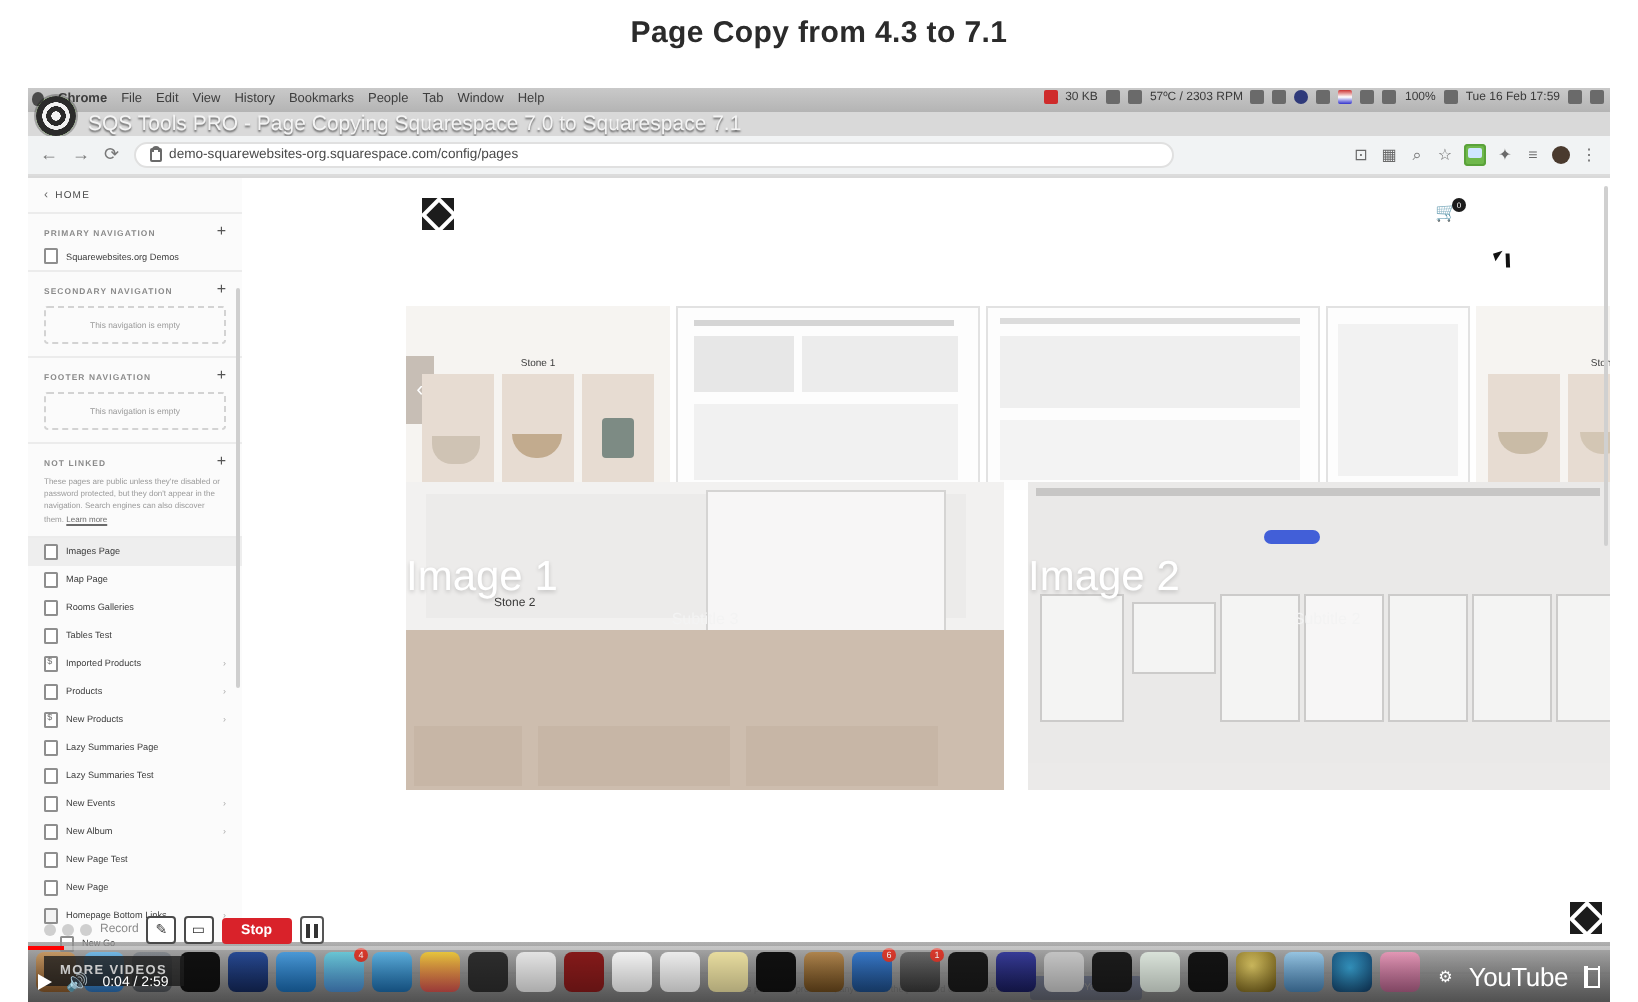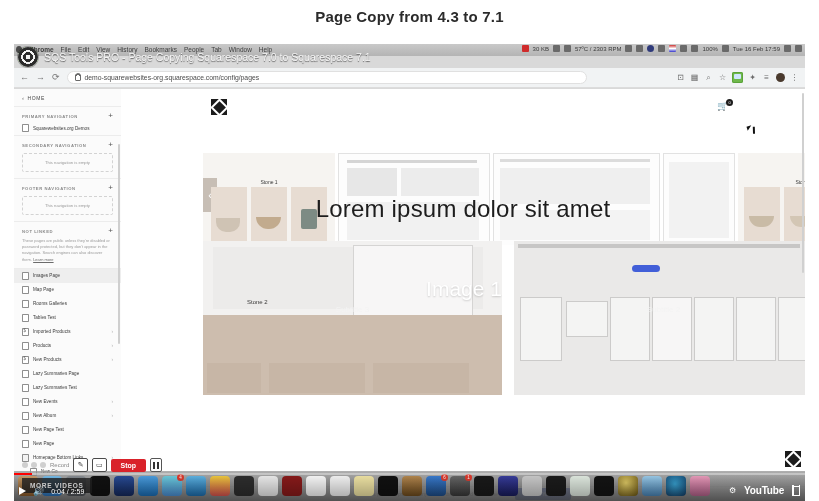--- a/index.html
+++ b/index.html
@@ -33,21 +33,21 @@
   .mb-right{position:absolute;right:3px;top:1px;display:flex;gap:4px;align-items:center;font-size:6px;}
   .mb-ico{width:7px;height:7px;background:#6a6a6a;border-radius:1px;display:inline-block;}
   .mb-ico.red{background:#cf2b2b;}
   .mb-ico.blue{background:#2f3a7a;border-radius:50%;}
   .mb-ico.flag{background:linear-gradient(#c33,#fff 50%,#33c);}
   .mb-txt{color:#3a3a3a;white-space:nowrap;}
 
   
   .vid-title{
     position:absolute;left:0;top:2px;width:698px;height:22px;
-    display:flex;align-items:center;gap:6px;padding-left:4px;box-sizing:border-box;
+    display:flex;align-items:flex-end;gap:6px;padding-left:4px;box-sizing:border-box;
     pointer-events:none;
   }
   .sqs-logo{
     width:20px;height:20px;border-radius:50%;
     background:radial-gradient(circle at 50% 50%,#f2f2f2 0 16%,#2b2b2b 17% 34%,#f2f2f2 35% 48%,#2b2b2b 49% 70%,#7fbf5a 71% 100%);
     box-shadow:0 0 0 1px rgba(0,0,0,.25);flex:0 0 auto;
   }
   .vid-title-text{
     font-size:10.5px;color:#f4f4f4;font-weight:500;
     text-shadow:0 1px 1px rgba(0,0,0,.55);white-space:nowrap;
@@ -148,21 +148,21 @@
   
   .hero-h1{
     position:absolute;left:0;top:106px;width:684px;text-align:center;
     font-size:24px;color:#1d1d1d;font-weight:normal;letter-spacing:.2px;
   }
 
   
   .row-imgs{position:absolute;left:82px;top:152px;width:610px;height:154px;display:flex;gap:12px;}
   .big-img{position:relative;flex:1;background:#cdbdae;overflow:hidden;}
   .big-img .cap{
-    position:absolute;left:0;right:0;top:36px;text-align:right;color:#fff;
+    position:absolute;left:0;right:0;top:36px;text-align:left;color:#fff;
     font-size:21px;text-shadow:0 1px 2px rgba(0,0,0,.18);
   }
   .big-img .sub{
     position:absolute;left:0;right:0;top:64px;text-align:center;color:#f3f3f3;font-size:8px;
   }
   .inner-shot{
     position:absolute;left:0;top:0;right:0;bottom:0;background:#f4f4f4;opacity:.95;
   }
 
   
@@ -215,21 +215,21 @@
   .player{
     position:absolute;left:0;bottom:0;width:791px;height:30px;z-index:50;
     background:linear-gradient(rgba(0,0,0,0),rgba(0,0,0,.35));
   }
   .progress{position:absolute;left:0;top:2px;width:791px;height:2px;background:rgba(255,255,255,.35);}
   .progress i{display:block;height:2px;width:18px;background:#ff0000;}
   .pl-left{position:absolute;left:5px;bottom:5px;display:flex;align-items:center;gap:7px;color:#fff;font-size:7px;}
   .pl-right{position:absolute;right:5px;bottom:5px;display:flex;align-items:center;gap:8px;color:#fff;font-size:7px;}
   .play-tri{width:0;height:0;border-left:7px solid #fff;border-top:4.5px solid transparent;border-bottom:4.5px solid transparent;}
   .vol{font-size:9px;}
-  .yt-logo{font-weight:bold;font-size:10px;letter-spacing:-.2px;}
+  .yt-logo{font-weight:normal;font-size:13px;letter-spacing:-.2px;}
   .fs-ico{width:8px;height:8px;border:1.5px solid #fff;border-left:0;border-right:0;position:relative;}
   .fs-ico:before,.fs-ico:after{content:"";position:absolute;top:-1.5px;bottom:-1.5px;width:1.5px;background:#fff;}
   .fs-ico:before{left:0;}.fs-ico:after{right:0;}
   .gear{font-size:8px;}
   .sq-corner{
     position:absolute;right:4px;bottom:34px;width:16px;height:16px;background:#1c1c1c;
     display:flex;align-items:center;justify-content:center;z-index:48;
   }
   .sq-corner i{width:9px;height:9px;border:2px solid #fff;transform:rotate(45deg);}
 </style>
@@ -455,21 +455,20 @@
           <div style="position:absolute;left:6px;top:34px;width:36px;height:54px;background:#e7dcd2">
             <div style="position:absolute;left:5px;bottom:14px;width:25px;height:11px;background:#c9bba6;border-radius:0 0 13px 13px"></div>
           </div>
           <div style="position:absolute;left:46px;top:34px;width:36px;height:54px;background:#e7dcd2">
             <div style="position:absolute;left:6px;bottom:14px;width:23px;height:11px;background:#d3c6b4;border-radius:0 0 12px 12px"></div>
           </div>
 
         </div>
       </div>
 
-      <div class="hero-h1">Lorem ipsum dolor sit amet</div>
 
       <div class="row-imgs">
         <div class="big-img">
           <div class="inner-shot">
             <div class="ss-blk" style="left:10px;top:6px;width:270px;height:62px;opacity:.10"></div>
             <div style="position:absolute;left:150px;top:4px;width:118px;height:70px;background:#fafafa;border:1px solid #d6d6d6"></div>
             <div style="position:absolute;left:0;top:74px;right:0;bottom:0;background:#cdbdae"></div>
             <div style="position:absolute;left:4px;bottom:2px;width:54px;height:30px;background:#c7b6a6"></div>
             <div style="position:absolute;left:66px;bottom:2px;width:96px;height:30px;background:#c7b6a6"></div>
             <div style="position:absolute;left:170px;bottom:2px;width:96px;height:30px;background:#c7b6a6"></div>
@@ -483,20 +482,21 @@
             <div class="ss-dark" style="left:4px;top:3px;width:282px;height:4px;opacity:.18"></div>
             <div style="position:absolute;left:118px;top:24px;width:28px;height:7px;background:#3b5bdb;border-radius:4px"></div>
             <div style="position:absolute;left:6px;top:56px;width:40px;height:62px;background:#f7f7f7;border:1px solid #ccc"></div>
             <div style="position:absolute;left:52px;top:60px;width:40px;height:34px;background:#f7f7f7;border:1px solid #ccc"></div>
             <div style="position:absolute;left:96px;top:56px;width:38px;height:62px;background:#f7f7f7;border:1px solid #ccc"></div>
             <div style="position:absolute;left:138px;top:56px;width:38px;height:62px;background:#fafafa;border:1px solid #ccc"></div>
             <div style="position:absolute;left:180px;top:56px;width:38px;height:62px;background:#f7f7f7;border:1px solid #ccc"></div>
             <div style="position:absolute;left:222px;top:56px;width:38px;height:62px;background:#f7f7f7;border:1px solid #ccc"></div>
             <div style="position:absolute;left:264px;top:56px;width:26px;height:62px;background:#f7f7f7;border:1px solid #ccc"></div>
           </div>
+          <div class="cap">Image 2</div>
           <div class="sub">Subtitle 2</div>
         </div>
       </div>
 
       <div class="canvas-scroll"></div>
     </div>
 
     <div class="bottombar">
       <span>The site is password protected, anyone with the password can see the site.</span>
       <button class="publish">Publish Your Site</button>

